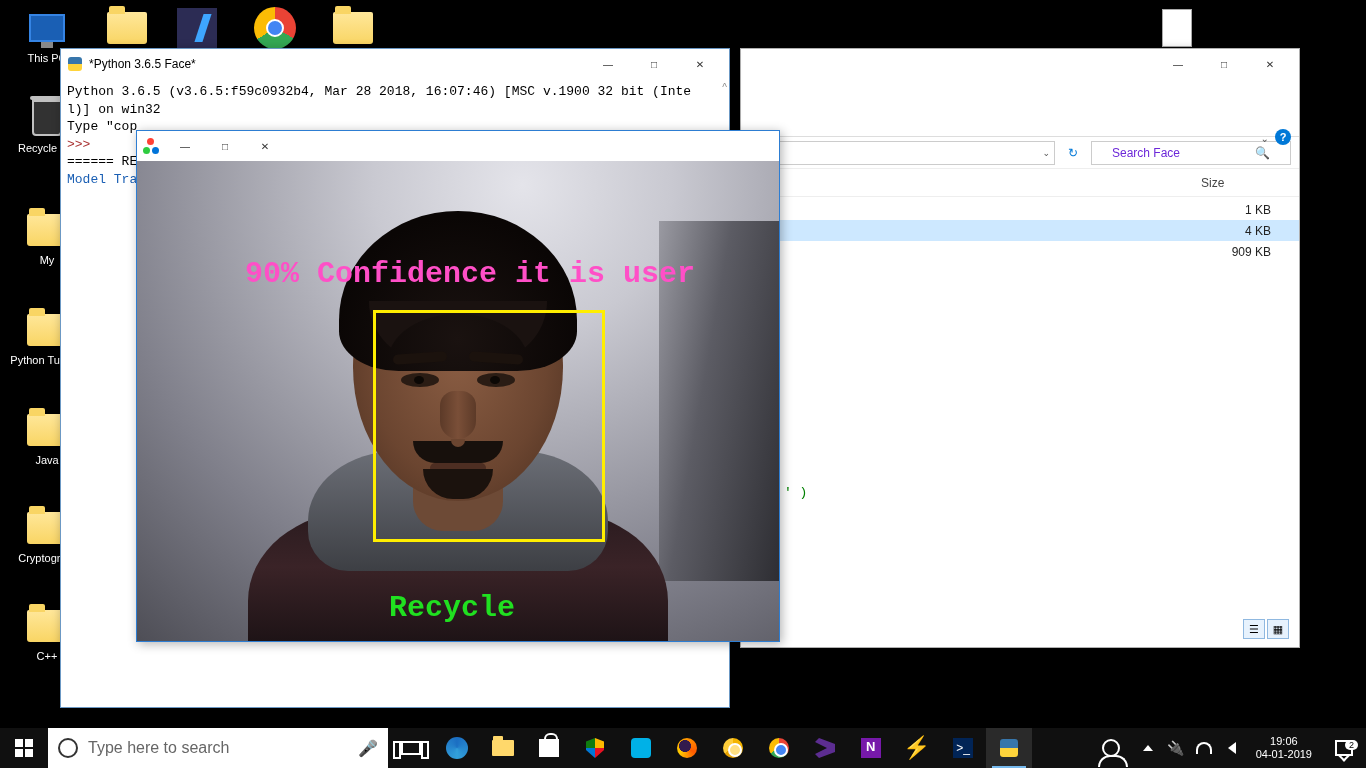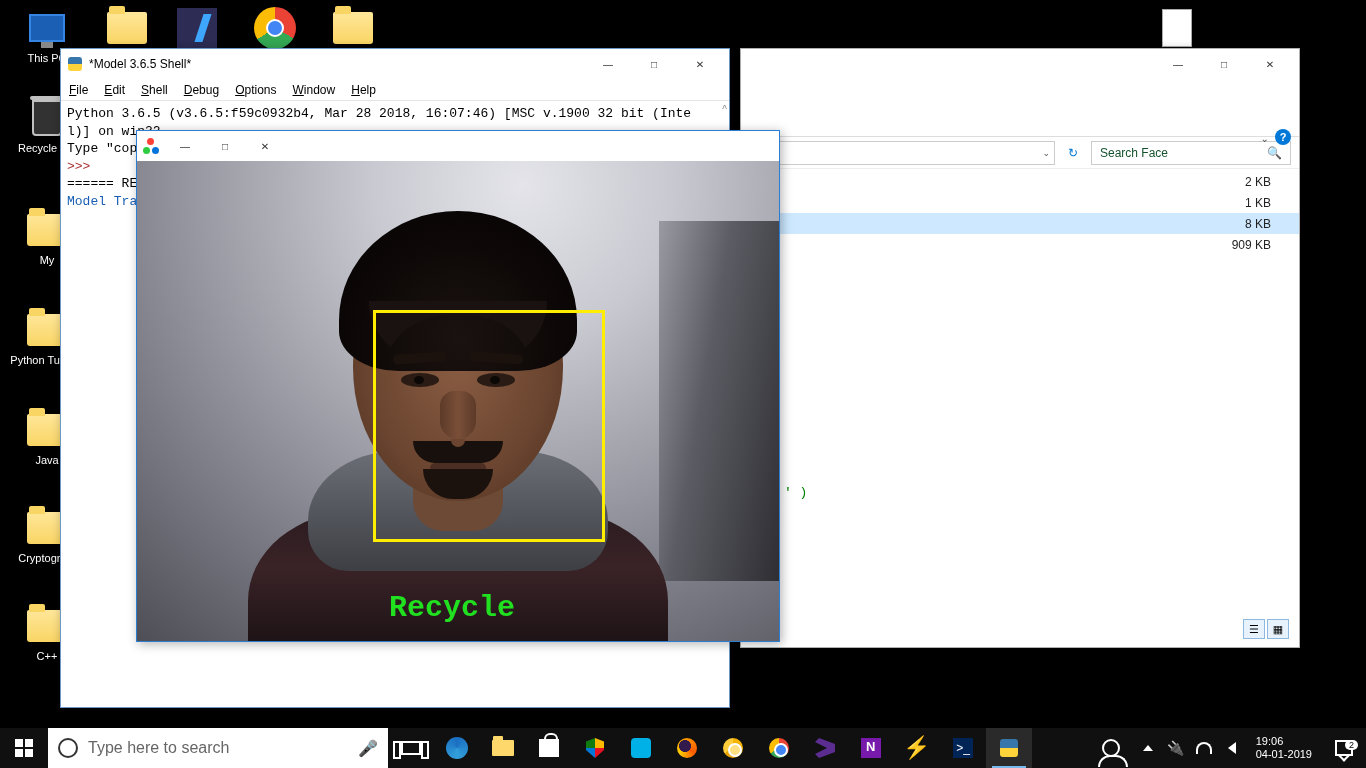--- a/index.html
+++ b/index.html
@@ -127,21 +127,21 @@
   #explorer .titlebar{background:#fff;}
   #explorer .ribbon-placeholder{height:58px;border-bottom:1px solid #ddd;}
   #explorer .ribbon-caret{position:absolute;right:30px;top:84px;color:#555;font-size:10px;}
   #explorer .ribbon-help{position:absolute;right:8px;top:80px;width:16px;height:16px;border-radius:50%;background:#0078d7;color:#fff;font-size:11px;font-weight:bold;display:flex;align-items:center;justify-content:center;}
   #explorer .addrrow{
     height:32px;display:flex;align-items:center;gap:6px;padding:0 8px;border-bottom:1px solid #eee;
   }
   #explorer .addrbox{flex:1;height:24px;border:1px solid #ccc;display:flex;align-items:center;padding:0 4px;font-size:12px;justify-content:flex-end;}
   #explorer .addrbox .drop{font-size:9px;color:#555;margin-left:4px;}
   #explorer .refresh{width:24px;height:24px;display:flex;align-items:center;justify-content:center;color:#0078d7;}
-  #explorer .searchbox{width:200px;height:24px;border:1px solid #ccc;display:flex;align-items:center;padding:0 8px;color:#14532d;justify-content:space-between;}
+  #explorer .searchbox{width:200px;height:24px;border:1px solid #ccc;display:flex;align-items:center;padding:0 20px;color:#6d28d9;justify-content:space-between;}
   #explorer .columns{
     height:28px;display:flex;align-items:center;padding:0 8px;font-size:12px;color:#444;
     border-bottom:1px solid #eee;
   }
   #explorer .columns .col-size{margin-left:auto;width:90px;}
   #explorer .filelist{padding:2px 0;}
   #explorer .filelist .row{
     height:21px;display:flex;align-items:center;padding:0 8px;font-size:12px;color:#222;
   }
   #explorer .filelist .row .sz{margin-left:auto;width:90px;text-align:right;padding-right:20px;}
@@ -268,21 +268,21 @@
   .taskview{width:46px;display:flex;align-items:center;justify-content:center;cursor:pointer;}
   .taskview .tv{width:20px;height:14px;border:2px solid #fff;position:relative;}
   .taskview .tv::before,.taskview .tv::after{content:"";position:absolute;width:4px;height:14px;border:2px solid #fff;top:-2px;}
   .taskview .tv::before{left:-10px;} .taskview .tv::after{right:-10px;}
   .tbicons{display:flex;}
   .tbicons .tb{width:46px;height:40px;display:flex;align-items:center;justify-content:center;cursor:pointer;position:relative;}
   .tbicons .tb.active{background:#2a2a2a;}
   .tbicons .tb.active::after{content:"";position:absolute;bottom:0;left:6px;right:6px;height:2px;background:#76b9ed;}
   .tray{margin-left:auto;display:flex;align-items:center;height:40px;}
   .tray .ti{width:28px;height:40px;display:flex;align-items:center;justify-content:center;font-size:14px;cursor:pointer;}
-  .tray .clock{padding:0 10px;font-size:11px;text-align:left;line-height:1.2;cursor:pointer;}
+  .tray .clock{padding:0 10px;font-size:11px;text-align:center;line-height:1.2;cursor:pointer;}
   .tray .notif{width:44px;display:flex;align-items:center;justify-content:center;position:relative;cursor:pointer;}
   .tray .notif .badge{position:absolute;right:8px;bottom:6px;background:#fff;color:#000;border-radius:8px;font-size:9px;padding:0 4px;}
   .people{width:46px;display:flex;align-items:center;justify-content:center;cursor:pointer;}
 
   
   .ic{display:inline-block;}
   .ic-edge{width:22px;height:22px;border-radius:50%;background:conic-gradient(#1b6ec2,#32a0da,#1b6ec2);}
   .ic-folder{width:22px;height:16px;background:#ffd86b;border-radius:1px;position:relative;}
   .ic-folder::before{content:"";position:absolute;top:-4px;left:1px;width:10px;height:5px;background:#ffd86b;border-radius:1px 1px 0 0;}
   .ic-store{width:20px;height:18px;background:#fff;position:relative;}
@@ -402,62 +402,53 @@
   <div class="addrrow">
     <div class="addrbox">
       <span class="drop">⌄</span>
     </div>
     <div class="refresh">↻</div>
     <div class="searchbox">
       <span>Search Face</span>
       <span>🔍</span>
     </div>
   </div>
+  <div class="columns">
+    <span class="col-size">Size</span>
+  </div>
   <div class="body-scroll">
     <div class="filelist">
-      <div class="row">
-          <span class="sz">2 KB</span>
-        </div>
       <div class="row">
           <span class="sz">1 KB</span>
         </div>
       <div class="row sel">
-          <span class="sz">8 KB</span>
+          <span class="sz">4 KB</span>
         </div>
       <div class="row">
           <span class="sz">909 KB</span>
         </div>
     </div>
   </div>
   <div class="viewbtns">
     <div>☰</div>
     <div>▦</div>
   </div>
 </div>
 
 <div id="idle" class="window">
   <div class="titlebar">
     <span class="icon">
         <span class="idle-icon"></span>
       </span>
-    <span class="title">*Model 3.6.5 Shell*</span>
+    <span class="title">*Python 3.6.5 Face*</span>
     <div class="winbtns">
       <div class="winbtn">—</div>
       <div class="winbtn">□</div>
       <div class="winbtn close">✕</div>
     </div>
-  </div>
-  <div class="menubar">
-    <span>File</span>
-    <span>Edit</span>
-    <span>Shell</span>
-    <span>Debug</span>
-    <span>Options</span>
-    <span>Window</span>
-    <span>Help</span>
   </div>
   <div class="console"><span class="scrollind">^</span><span>Python 3.6.5 (v3.6.5:f59c0932b4, Mar 28 2018, 16:07:46) [MSC v.1900 32 bit (Inte
 l)] on win32
 Type "cop
 </span><span class="py-prompt">&gt;&gt;&gt;</span><span>
 ====== RE
 </span><span class="py-link">Model Tra</span>
   </div>
 </div>
 
@@ -490,20 +481,21 @@
           <div class="brow r"></div>
         <div class="eye l"></div>
           <div class="eye r"></div>
         <div class="nose"></div>
         <div class="mustache"></div>
         <div class="lip"></div>
         <div class="beard"></div>
       </div>
     </div>
     <div class="bbox" style="left:236px;top:149px;width:232px;height:232px"></div>
+    <div class="overlay-text ov-pink" style="left:108px;top:96px">90% Confidence it is user</div>
     <div class="overlay-text ov-green" style="left:252px;top:430px">Recycle</div>
   </div>
 </div>
 
 <div id="taskbar">
   <div class="start">
     <div class="winlogo">
         <span></span>
         <span></span>
         <span></span>

